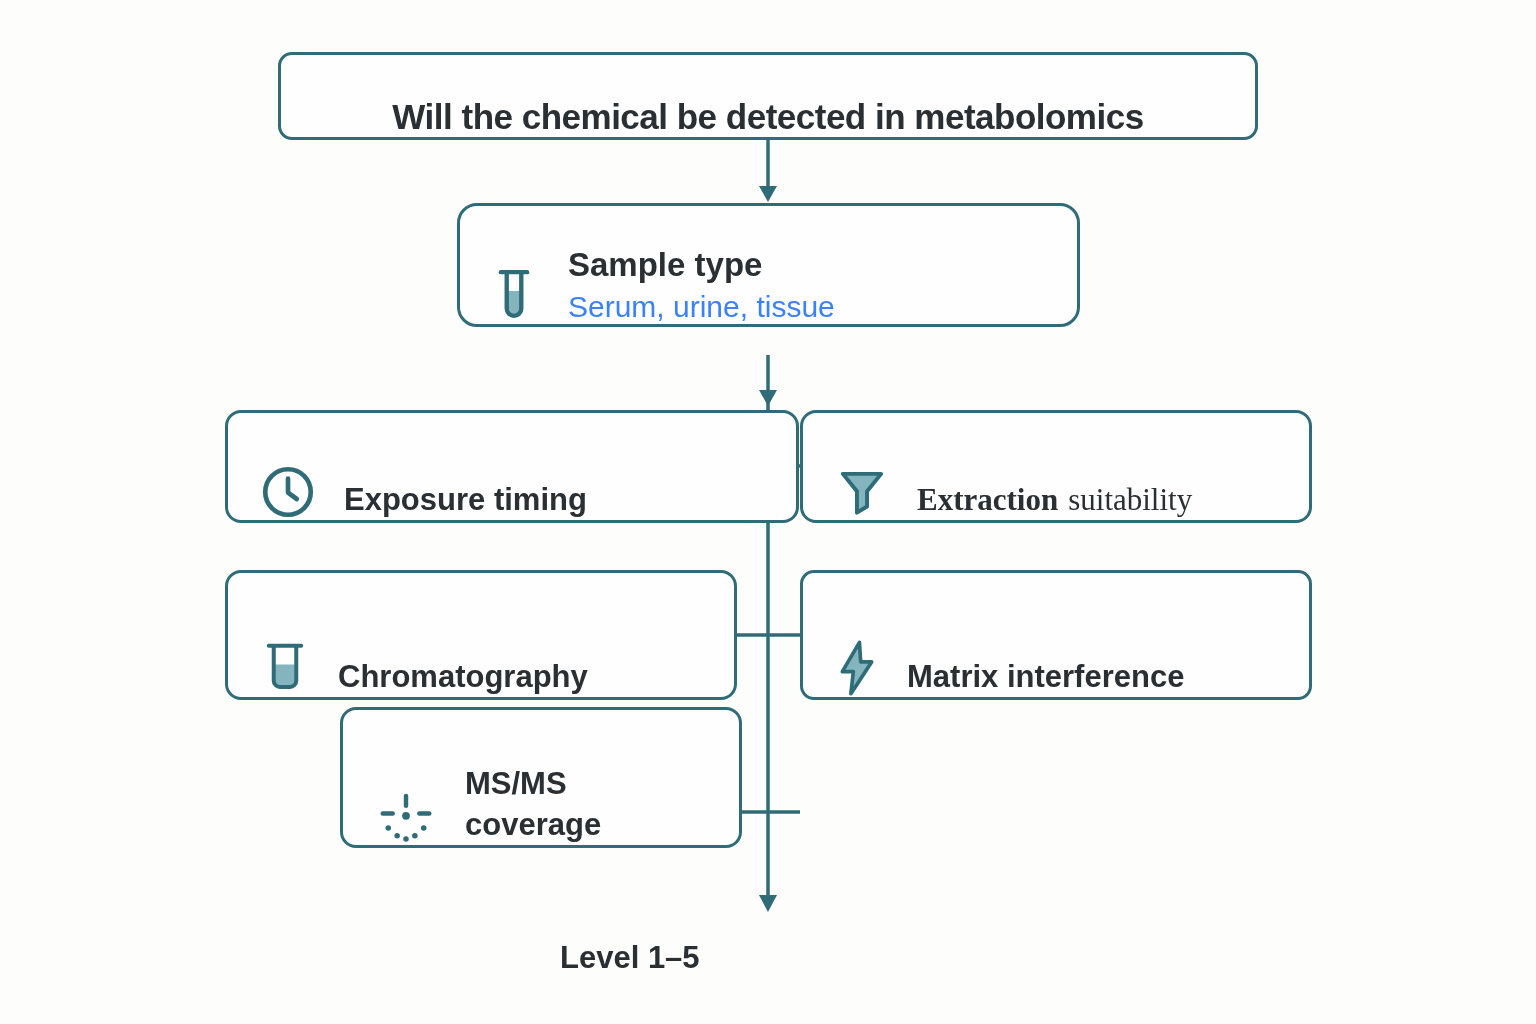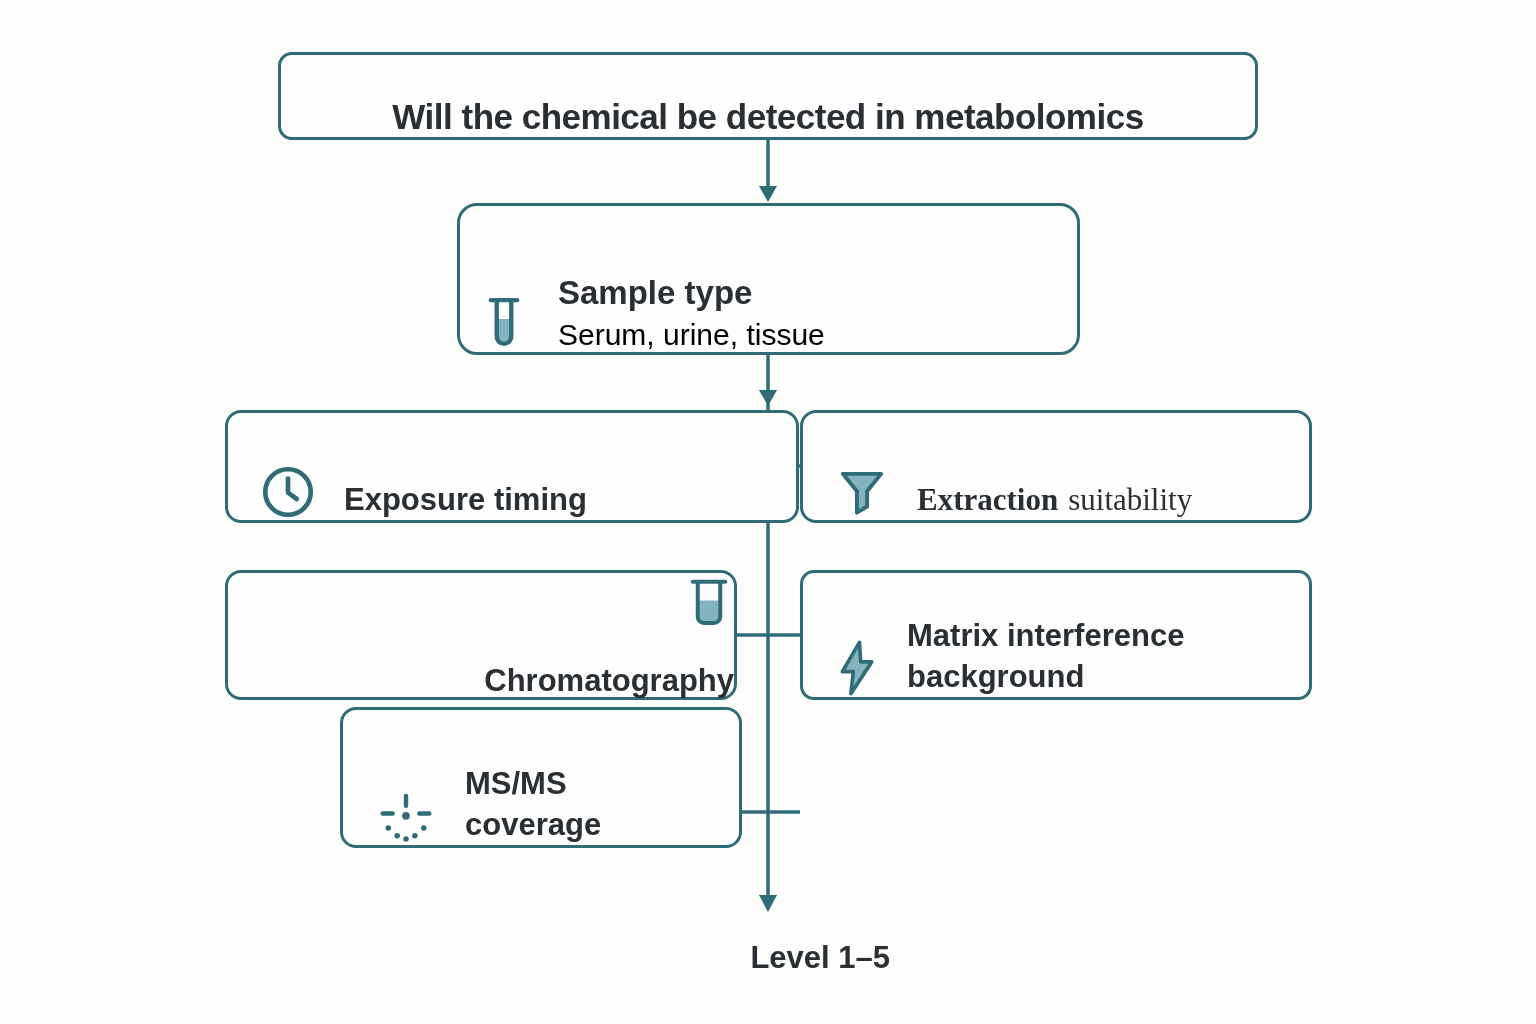--- a/index.html
+++ b/index.html
@@ -29,49 +29,49 @@
   }
 
   .title-node {
     left: 278px; top: 52px; width: 980px; height: 88px;
     border-radius: 14px;
     justify-content: center;
     font-size: 35px; font-weight: 700; letter-spacing: -0.5px;
   }
 
   .sample-node {
-    left: 457px; top: 203px; width: 623px; height: 152px;
+    left: 457px; top: 203px; width: 623px; height: 124px;
     border-radius: 20px;
-    padding-left: 20px; gap: 30px;
+    padding-left: 30px; gap: 30px;
   }
   .sample-title { font-size: 33px; font-weight: 700; }
-  .sample-sub { font-size: 30px; font-weight: 400; color: #000000; margin-top: 6px; }
+  .sample-sub { font-size: 30px; font-weight: 400; color: #3b82f6; margin-top: 6px; }
 
   .factor {
     border-radius: 16px;
     padding-left: 32px; gap: 28px;
     font-size: 31px; font-weight: 700;
   }
   .factor .label { line-height: 1.3; }
   .light { font-weight: 400; margin-left: 10px; }
 
   .pos-exposure   { left: 225px; top: 410px; width: 574px; height: 113px; }
   .pos-extraction { left: 800px; top: 410px; width: 512px; height: 113px; font-family: Liberation Serif, serif; }
-  .pos-chrom      { left: 225px; top: 570px; width: 512px; height: 130px; flex-direction: column; }
+  .pos-chrom      { left: 225px; top: 570px; width: 512px; height: 130px; }
   .pos-matrix     { left: 800px; top: 570px; width: 512px; height: 130px; border-radius: 14px; }
   .pos-msms       { left: 340px; top: 707px; width: 402px; height: 141px; }
   .pos-ident      { left: 800px; top: 742px; width: 395px; height: 141px; }
 
   .icon { display: flex; align-items: center; justify-content: center; flex: 0 0 auto; }
   .icon svg { display: block; }
 
   .result-label {
     position: absolute;
     left: 560px; top: 940px; width: 330px;
-    text-align: right;
+    text-align: left;
     font-size: 31px; font-weight: 700;
   }
 </style>
 </head>
 <body>
 
 <div class="canvas">
 
   <svg class="connectors" viewBox="0 0 1536 1024" xmlns="http://www.w3.org/2000/svg">
 
@@ -144,21 +144,20 @@
   </div>
 
   <div class="node factor pos-matrix">
     <span class="icon">
       <svg width="44" height="58" viewBox="0 0 36 46">
         <path d="M20 2 L6 26 H15 L13 44 L30 18 H21 Z" fill="#84b5bf" stroke="#2f6c78" stroke-width="3" stroke-linejoin="round"></path>
       </svg>
     </span>
     <div class="label">
       <div>Matrix interference</div>
-      <div>background</div>
     </div>
   </div>
 
   <div class="node factor pos-msms">
     <span class="icon">
       <svg width="62" height="54" viewBox="0 0 56 48">
         <g stroke="#2f6c78" stroke-width="4" stroke-linecap="round">
           <line x1="28" y1="4" x2="28" y2="13"></line>
           <line x1="7" y1="20" x2="16" y2="20"></line>
           <line x1="40" y1="20" x2="49" y2="20"></line>

